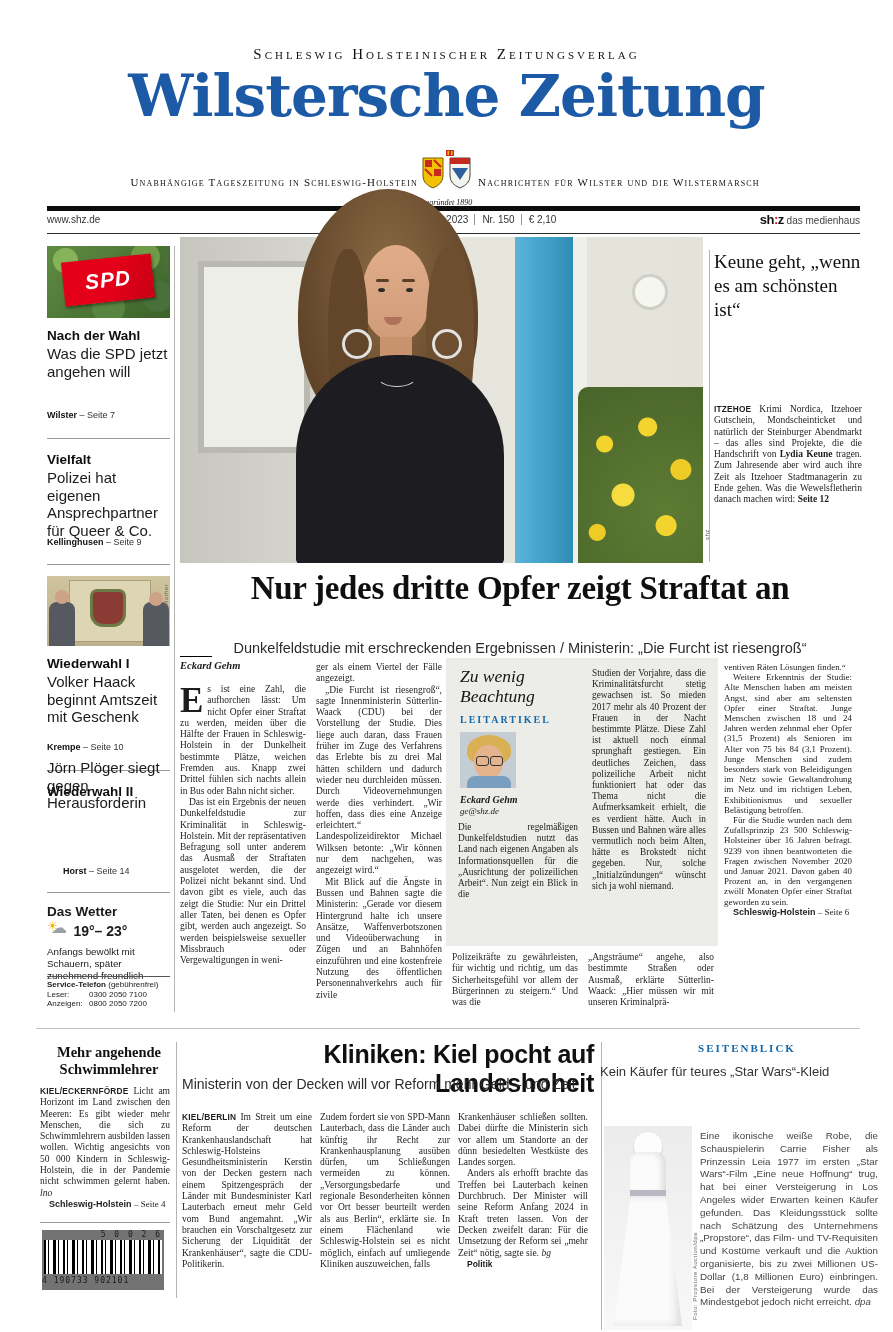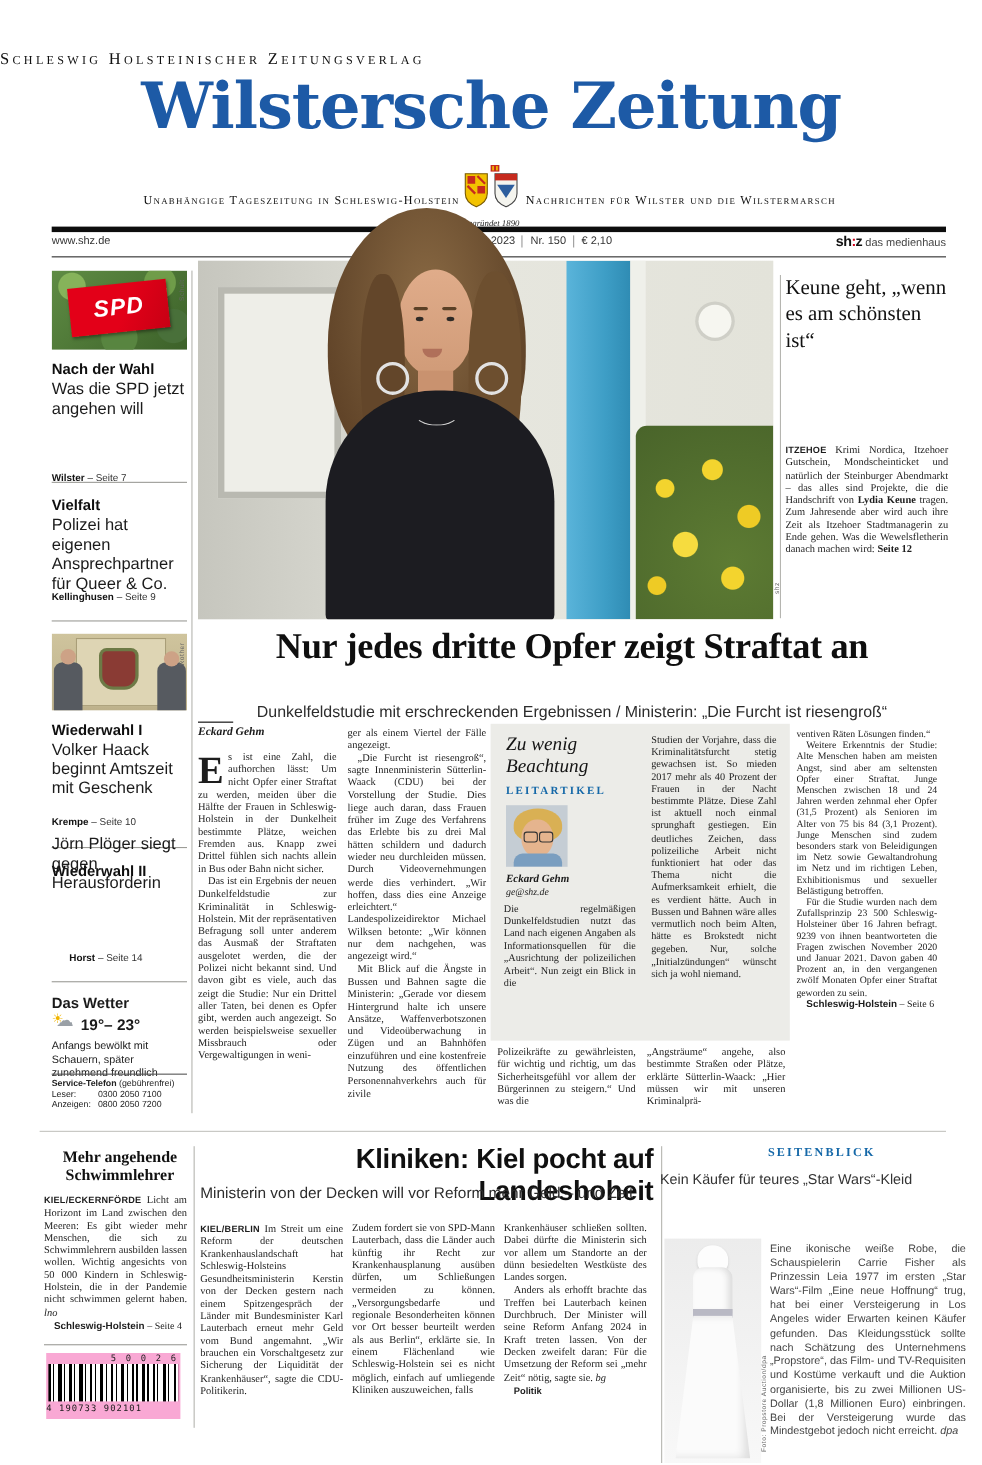--- a/index.html
+++ b/index.html
@@ -1,21 +1,21 @@
 <!DOCTYPE html>
 <html><head>
 <meta charset="utf-8">
 <style>
   html,body{margin:0;padding:0;background:#9a9a9a;}
   .page{position:relative;width:893px;height:1332px;margin:0 auto;background:#fff;overflow:hidden;
         font-family:"Liberation Sans","DejaVu Sans",sans-serif;color:#1a1a1a;}
   .abs{position:absolute;}
 
   
-  .publisher{top:46px;left:0;width:893px;text-align:left;font-family:"Liberation Serif",serif;
+  .publisher{top:46px;left:0;width:893px;text-align:center;font-family:"Liberation Serif",serif;
              font-variant:small-caps;font-size:15px;letter-spacing:3px;color:#111;}
   .nameplate{top:62px;left:0;width:893px;text-align:center;font-family:"DejaVu Serif",serif;
              font-weight:bold;font-size:58px;letter-spacing:-1px;color:#1d5aa6;}
   .tagline{top:176px;font-family:"Liberation Serif",serif;font-variant:small-caps;
            font-size:11px;letter-spacing:1.2px;color:#111;}
   .tagline.left{left:118px;width:300px;text-align:right;}
   .tagline.right{left:478px;width:320px;text-align:left;}
   .crest{top:150px;left:421px;width:52px;height:46px;}
   .founded{top:198px;left:398px;width:98px;text-align:center;font:italic 8px "Liberation Serif",serif;color:#222;}
   .blackbar{top:206px;left:47px;width:813px;height:5px;background:#0d0d0d;}
@@ -140,21 +140,21 @@
   .leit-t1{position:absolute;left:12px;top:164px;width:120px;height:116px;overflow:hidden;
            font-size:9.3px;line-height:11.2px;}
   .leit-t2{position:absolute;left:146px;top:10px;width:114px;height:270px;overflow:hidden;
            font-size:9.3px;line-height:11.2px;}
 
   
   .sw-hl{left:42px;top:1044px;width:134px;text-align:center;font-family:"Liberation Serif",serif;
          font-weight:bold;font-size:14.5px;line-height:17px;color:#111;}
   .sw-body{left:40px;top:1086px;width:130px;}
   .sw-rule{left:40px;top:1222px;width:130px;height:1px;background:#9c9c97;}
-  .barcode-box{left:42px;top:1230px;width:122px;height:60px;background:#f9a8d4;}
+  .barcode-box{left:42px;top:1230px;width:122px;height:60px;background:#737373;}
   .bc-top{position:absolute;right:2px;top:0;font:8px "DejaVu Sans Mono",monospace;letter-spacing:2px;}
   .bc-bars{position:absolute;left:2px;top:10px;width:118px;height:34px;background:
      repeating-linear-gradient(90deg,#000 0 2px,#fff 2px 4px,#000 4px 5px,#fff 5px 9px,#000 9px 12px,#fff 12px 14px,#000 14px 15px,#fff 15px 19px);}
   .bc-bottom{position:absolute;left:0;top:46px;font:8px "DejaVu Sans Mono",monospace;letter-spacing:1px;}
 
   .klin-hl{left:182px;top:1040px;width:412px;font-family:Liberation Sans, sans-serif;font-weight:bold;
            font-size:25px;letter-spacing:-.3px;color:#101010;text-align:right;}
   .klin-sub{left:182px;top:1076px;width:412px;font-size:14px;color:#2c2c2c;}
   .klin-col{top:1112px;width:130px;height:220px;overflow:hidden;}
   .klin-ref{font-family:"Liberation Sans",sans-serif;font-weight:bold;font-size:8.5px;}
@@ -207,21 +207,21 @@
     <div class="spd-bg"></div>
     <div class="spd-stripe"></div>
     <div class="spd-flag">
         <span>SPD</span>
       </div>
     <div class="abs vcredit" style="right:1px;top:8px;">Schult</div>
   </div>
 
   <div class="abs rail rail-kicker" style="top:328px;">Nach der Wahl</div>
   <div class="abs rail rail-title" style="top:345px;">Was die SPD jetzt angehen will</div>
-  <div class="abs rail rail-ref" style="top:429px;"><b>Wilster</b> <span>– Seite 7</span></div>
+  <div class="abs rail rail-ref" style="top:410px;"><b>Wilster</b> <span>– Seite 7</span></div>
   <div class="abs rail-div" style="top:438px;"></div>
 
   <div class="abs rail rail-kicker" style="top:452px;">Vielfalt</div>
   <div class="abs rail rail-title" style="top:469px;">Polizei hat eigenen Ansprechpartner für Queer &amp; Co.</div>
   <div class="abs rail rail-ref" style="top:537px;"><b>Kellinghusen</b> <span>– Seite 9</span></div>
   <div class="abs rail-div" style="top:564px;"></div>
 
   <div class="abs railphoto" style="top:576px;height:70px;">
     <div class="ban-bg"></div>
     <div class="ban-cloth"></div>
@@ -305,21 +305,21 @@
   </div>
   <div class="abs bt col" style="left:316px;top:662px;height:352px;overflow:hidden;">
     <p>ger als einem Viertel der Fälle angezeigt.</p>
     <p>„Die Furcht ist riesengroß“, sagte Innenministerin Sütterlin-Waack (CDU) bei der Vorstellung der Studie. Dies liege auch daran, dass Frauen früher im Zuge des Verfahrens das Erlebte bis zu drei Mal hätten schildern und dadurch wieder neu durchleiden müssen. Durch Videovernehmungen werde dies verhindert. „Wir hoffen, dass dies eine Anzeige erleichtert.“ Landespolizeidirektor Michael Wilksen betonte: „Wir können nur dem nachgehen, was angezeigt wird.“</p>
     <p>Mit Blick auf die Ängste in Bussen und Bahnen sagte die Ministerin: „Gerade vor diesem Hintergrund halte ich unsere Ansätze, Waffenverbotszonen und Videoüberwachung in Zügen und an Bahnhöfen einzuführen und eine kostenfreie Nutzung des öffentlichen Personennahverkehrs auch für zivile</p>
   </div>
   <div class="abs bt col" style="left:452px;top:952px;height:62px;overflow:hidden;">
     <p>Polizeikräfte zu gewährleisten, für wichtig und richtig, um das Sicherheitsgefühl vor allem der Bürgerinnen zu steigern.“ Und was die</p>
   </div>
   <div class="abs bt col" style="left:588px;top:952px;height:62px;overflow:hidden;">
-    <p>„Angsträume“ angehe, also bestimmte Straßen oder Plätze, erklärte Sütterlin-Waack: „Hier müssen wir mit unseren Kriminalprä-</p>
+    <p>„Angsträume“ angehe, also bestimmte Straßen oder Ausmaß, erklärte Sütterlin-Waack: „Hier müssen wir mit unseren Kriminalprä-</p>
   </div>
   <div class="abs bt col tight" style="left:724px;top:662px;width:128px;height:352px;overflow:hidden;">
     <p>ventiven Räten Lösungen finden.“</p>
     <p>Weitere Erkenntnis der Studie: Alte Menschen haben am meisten Angst, sind aber am seltensten Opfer einer Straftat. Junge Menschen zwischen 18 und 24 Jahren werden zehnmal eher Opfer (31,5 Prozent) als Senioren im Alter von 75 bis 84 (3,1 Prozent). Junge Menschen sind zudem besonders stark von Beleidigungen im Netz sowie Gewaltandrohung im Netz und im richtigen Leben, Exhibitionismus und sexueller Belästigung betroffen.</p>
     <p>Für die Studie wurden nach dem Zufallsprinzip 23 500 Schleswig-Holsteiner über 16 Jahren befragt. 9239 von ihnen beantworteten die Fragen zwischen November 2020 und Januar 2021. Davon gaben 40 Prozent an, in den vergangenen zwölf Monaten Opfer einer Straftat geworden zu sein.</p>
     <p class="lead-ref"><b>Schleswig-Holstein</b> <span>– Seite 6</span></p>
   </div>
 
   <div class="abs leit">
     <div class="leit-title">Zu wenig Beachtung</div>

